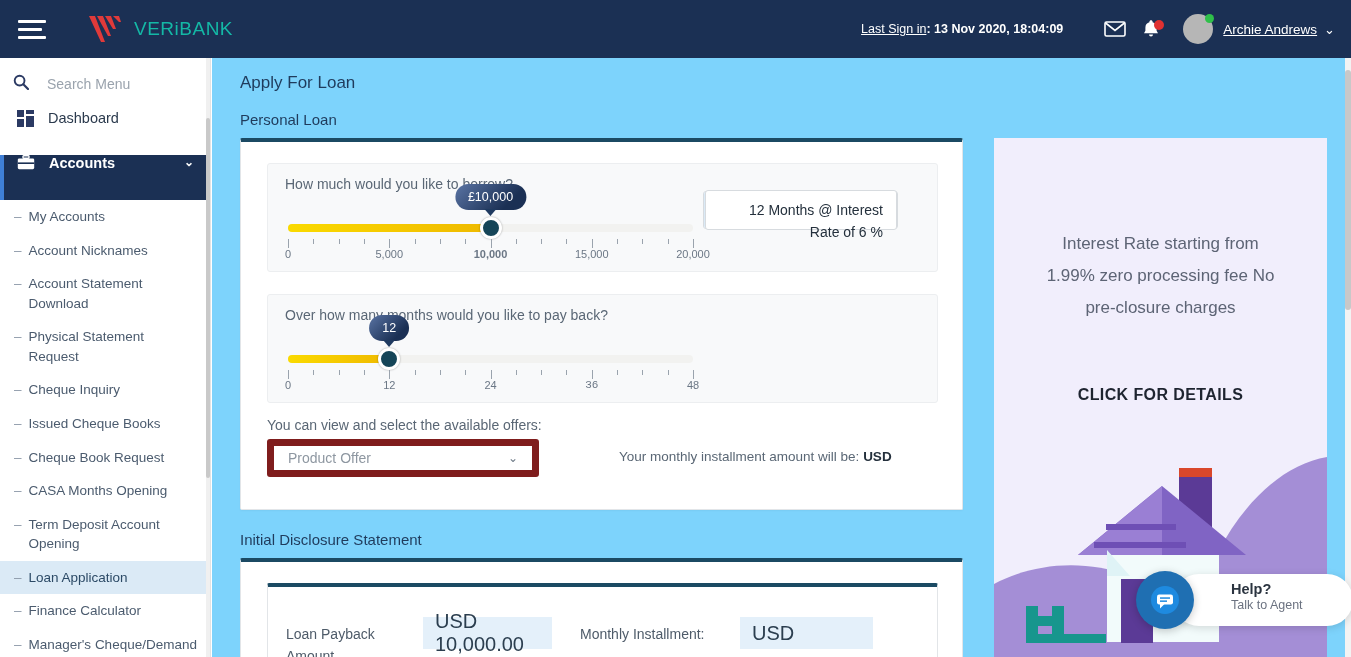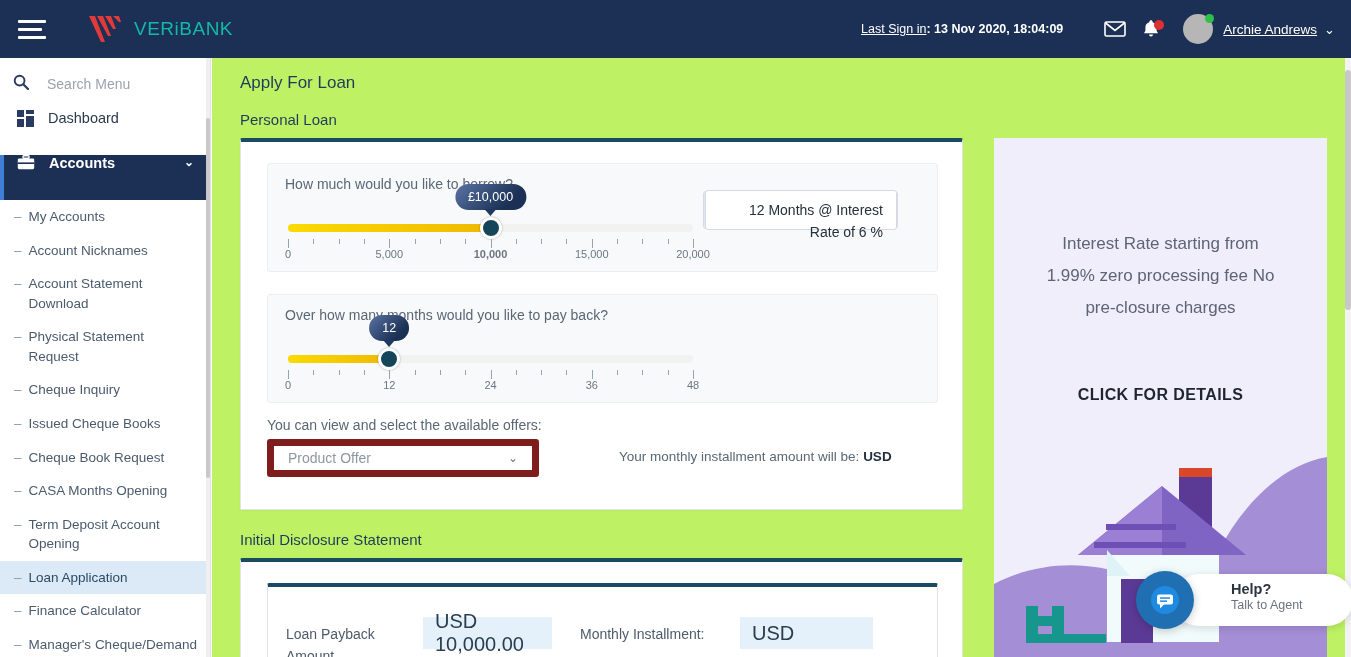--- a/index.html
+++ b/index.html
@@ -66,21 +66,21 @@
   .nav-sub {
     display: flex; align-items: flex-start; padding: 7px 12px 7px 14px;
     font-size: 13.5px; color: #4b5b6e; cursor: pointer; line-height: 1.45; min-height: 33px;
   }
   .nav-sub .dash { color: #8a97a6; margin-right: 7px; line-height: 1.45; }
   .nav-sub.selected { background: #dbeaf6; color: #2c4a66; }
   #side-scroll { position: absolute; right: 0px; top: 0; width: 4px; height: 599px; background: #f0f0f0; }
   #side-thumb { position: absolute; right: 0px; top: 60px; width: 4px; height: 360px; background: #c9c9c9; border-radius: 2px; }
 
   
-  #main { position: absolute; top: 58px; left: 212px; width: 1139px; height: 599px; background: #bef264; }
+  #main { position: absolute; top: 58px; left: 212px; width: 1139px; height: 599px; background: #7dd3fc; }
   #page-title { position: absolute; left: 28px; top: 15px; font-size: 17px; color: #1f3b5c; }
   .section-title { font-size: 15px; color: #1f3b5c; }
   #sec1-title { position: absolute; left: 28px; top: 53px; }
   #card1 {
     position: absolute; left: 28px; top: 80px; width: 723px; height: 372px;
     background: #ffffff; border: 1px solid #e2e5e8; border-top: 4px solid #1b4a63;
     border-radius: 2px; box-shadow: 0 1px 2px rgba(0,0,0,.04);
   }
   .panel {
     position: absolute; background: #f8f9fa; border: 1px solid #eceef0; border-radius: 3px;
@@ -377,21 +377,21 @@
             <i class="major" style="left: 303.75px;"></i>
             <i class="minor" style="left: 329.062px;"></i>
             <i class="minor" style="left: 354.375px;"></i>
             <i class="minor" style="left: 379.688px;"></i>
             <i class="major" style="left: 405px;"></i>
           </div>
         <div class="tick-labels" id="mon-ticklabels">
             <span style="left: 0px;">0</span>
             <span style="left: 101.25px;">12</span>
             <span style="left: 202.5px;">24</span>
-            <span style="left: 303.75px;">36</span>
+            <span style="left: 303.75px; font-family: Liberation Mono, monospace;">36</span>
             <span style="left: 405px;">48</span>
           </div>
       </div>
     </div>
     <div id="months-box">
       <div>12 Months @ Interest</div>
       <div>Rate of 6 %</div>
     </div>
 
     <div id="offers-label">You can view and select the available offers:</div>

